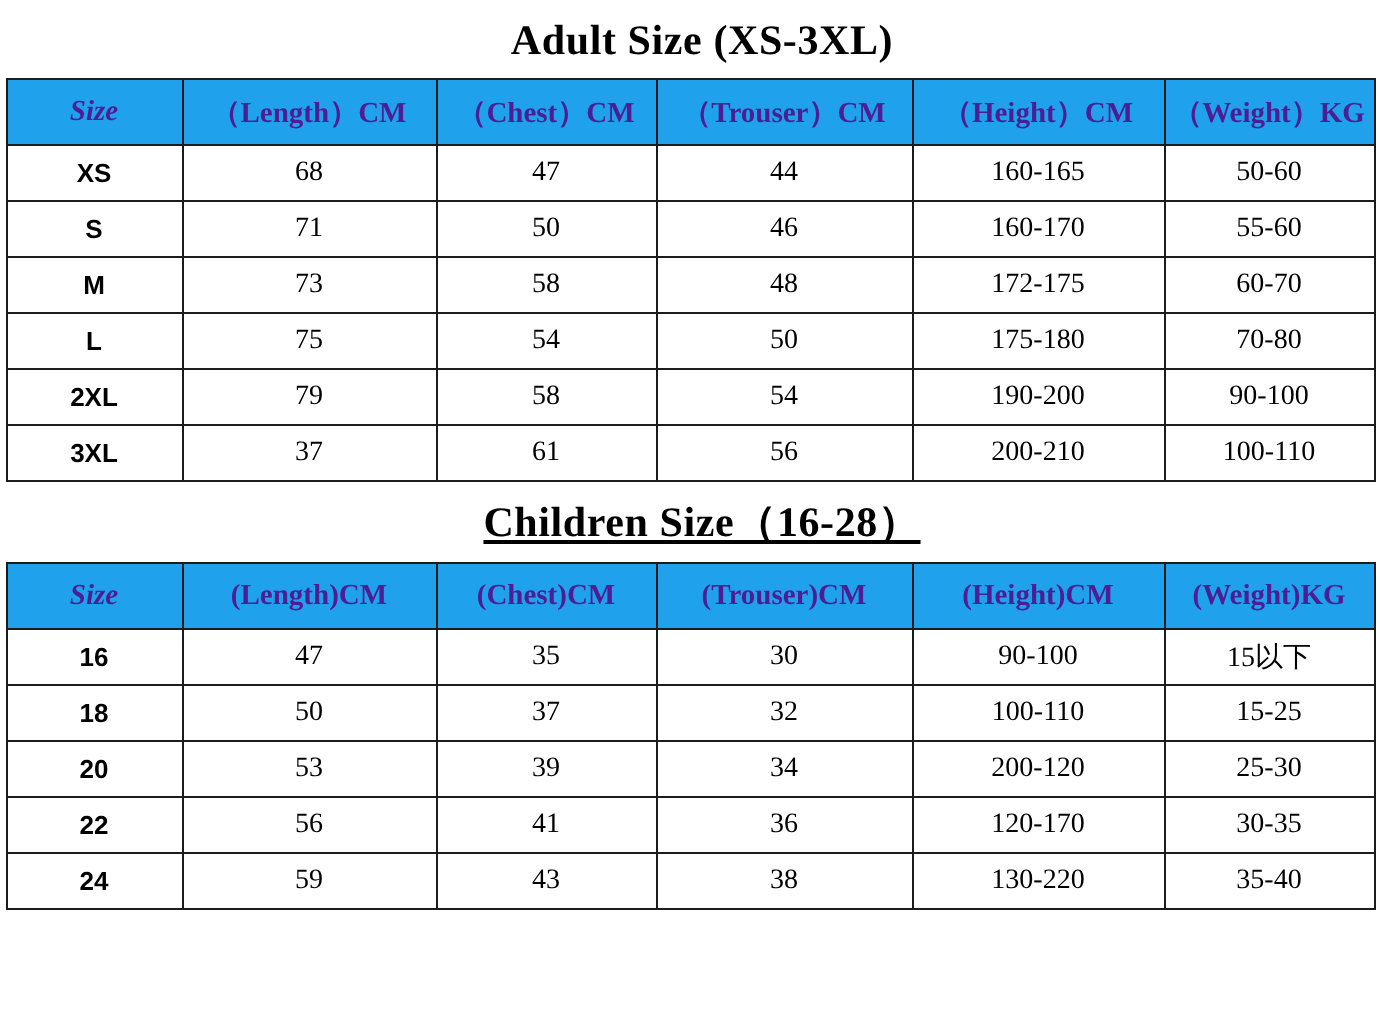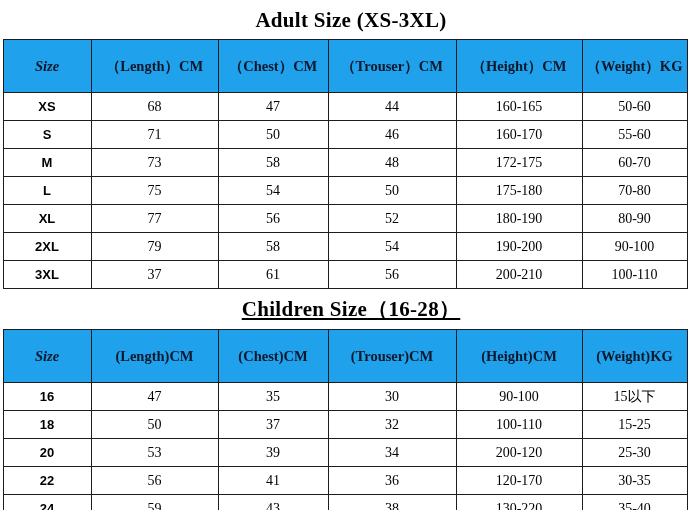--- a/index.html
+++ b/index.html
@@ -46,25 +46,25 @@
   }
   table.size-table th,
   table.size-table td {
     border: 1px solid #1c1c1c;
     text-align: center;
     vertical-align: middle;
     font-family: "Liberation Serif", serif;
   }
   table.size-table thead th {
     background: #1fa1ec;
-    color: #0f172a;
+    color: #4c1d95;
     font-weight: bold;
     font-size: 14.5px;
     height: 28px;
-    padding: 12px 1px;
+    padding: 2px 1px;
   }
   table.size-table tbody td {
     font-size: 14px;
     height: 25px;
     padding: 1px;
     background: #ffffff;
   }
   table.size-table tbody td.size-cell {
     font-family: Liberation Sans, sans-serif;
     font-weight: bold;
@@ -141,28 +141,20 @@
       </tr>
       <tr>
         <td class="size-cell">L</td>
         <td>75</td>
         <td>54</td>
         <td>50</td>
         <td>175-180</td>
         <td>70-80</td>
       </tr>
       <tr>
-        <td class="size-cell">XL</td>
-        <td>77</td>
-        <td>56</td>
-        <td>52</td>
-        <td>180-190</td>
-        <td>80-90</td>
-      </tr>
-      <tr>
         <td class="size-cell">2XL</td>
         <td>79</td>
         <td>58</td>
         <td>54</td>
         <td>190-200</td>
         <td>90-100</td>
       </tr>
       <tr>
         <td class="size-cell">3XL</td>
         <td>37</td>

